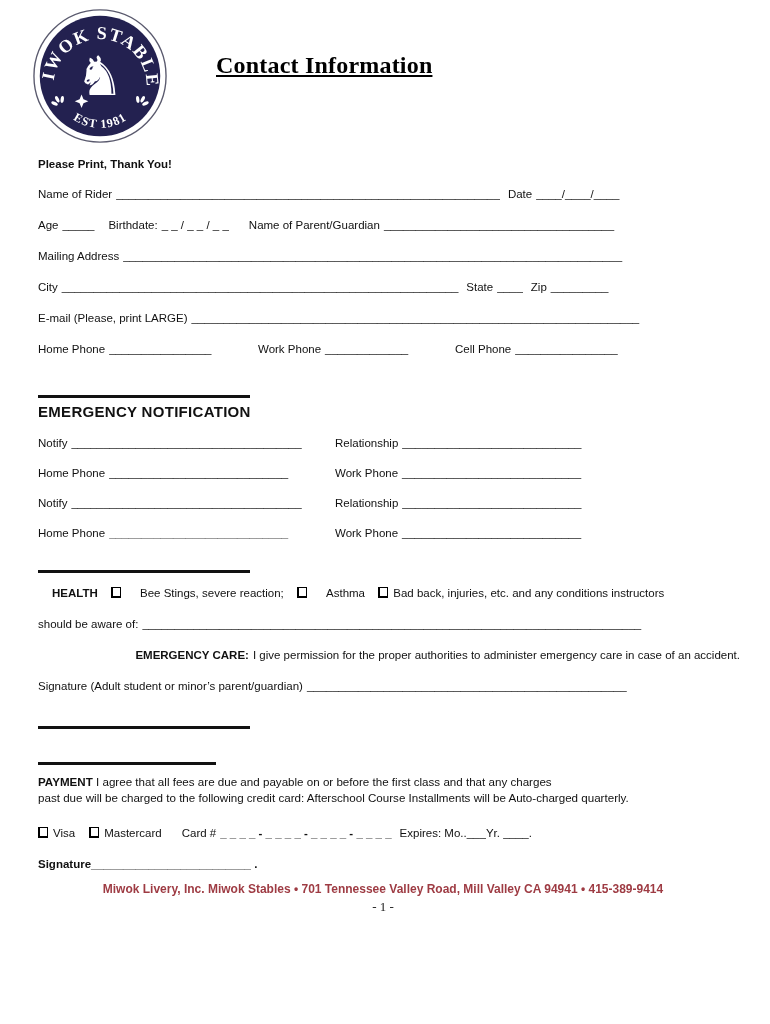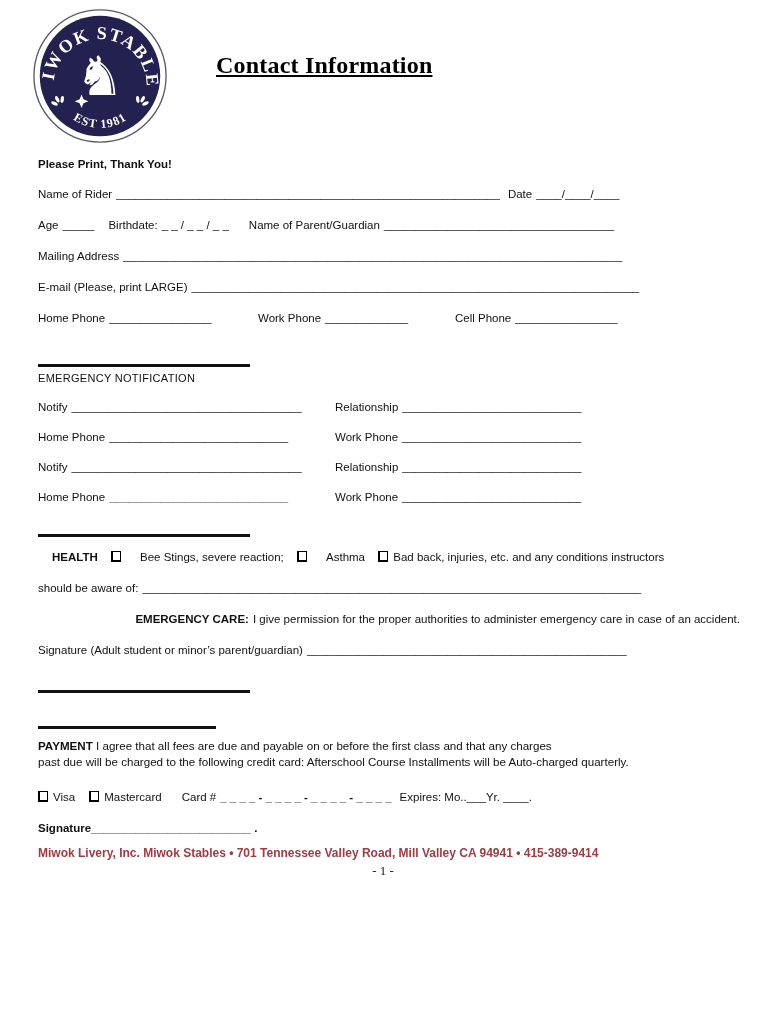--- a/index.html
+++ b/index.html
@@ -18,21 +18,21 @@
   .intro{font-weight:bold;margin-top:14px;}
   .frow{margin-top:18px;line-height:13px;white-space:nowrap;}
   .lbl{margin-right:4px;}
   .u{letter-spacing:0;color:#111;}
   .b{font-weight:bold;}
   .rule{height:3px;background:#111;}
   .rule1{width:212px;margin-top:39px;}
   .rule2{width:212px;margin-top:30px;}
   .rule3{width:212px;margin-top:33px;}
   .rule4{width:178px;margin-top:33px;}
-  .sechead{font-weight:normal;font-size:11px;margin-top:5px;letter-spacing:.3px;}
+  .sechead{font-weight:bold;font-size:15px;margin-top:5px;letter-spacing:.3px;}
   .erow{display:flex;margin-top:17px;line-height:13px;white-space:nowrap;}
   .ecol1{width:297px;flex:0 0 auto;}
   .phones{display:flex;}
   .pcol1{width:220px;flex:0 0 auto;}
   .pcol2{width:197px;flex:0 0 auto;}
   .cb{
     display:inline-block;width:7px;height:8px;vertical-align:-1px;
     border:1px solid #000;border-left-width:2px;border-bottom-width:2px;
     margin-right:5px;
   }
@@ -44,21 +44,21 @@
   .healthrow{margin-top:14px;line-height:13px;white-space:nowrap;}
   .hitem{margin-right:10px;padding-left:14px;}
   .pubpara{
     margin-top:12px;font-size:12.6px;line-height:19px;color:#222;
     width:700px;
   }
   .paypara{margin-top:9px;font-size:11.6px;line-height:16px;width:700px;}
   .cardrow{margin-top:21px;white-space:nowrap;}
   .sigrow{margin-top:19px;font-weight:bold;}
   .footer{
-    margin-top:12px;font-weight:bold;font-size:12px;
+    margin-top:12px;text-align:center;font-weight:bold;font-size:12px;
     width:690px;
   }
   .pagenum{
     text-align:center;width:690px;margin-top:3px;
     font-family:"Liberation Serif",serif;font-size:13px;color:#222;
   }
   .sp8{display:inline-block;width:8px;}
   .sp14{display:inline-block;width:14px;}
   .sp20{display:inline-block;width:20px;}
 </style>
@@ -102,20 +102,23 @@
   </div>
 
   <div class="frow">
     <span class="lbl">Age</span><span class="u">_____</span><span class="sp14"></span><span class="lbl">Birthdate:</span><span class="u">_ _ / _ _  / _ _</span><span class="sp20"></span><span class="lbl">Name of Parent/Guardian</span><span class="u">____________________________________</span>
   </div>
 
   <div class="frow">
     <span class="lbl">Mailing Address</span><span class="u">______________________________________________________________________________</span>
   </div>
 
+  <div class="frow">
+    <span class="lbl">City</span><span class="u">______________________________________________________________</span><span class="sp8"></span><span class="lbl">State</span><span class="u">____</span><span class="sp8"></span><span class="lbl">Zip</span><span class="u">_________</span>
+  </div>
 
   <div class="frow">
     <span class="lbl">E-mail (Please, print LARGE)</span><span class="u">______________________________________________________________________</span>
   </div>
 
   <div class="frow phones">
     <span class="pcol1"><span class="lbl">Home Phone</span><span class="u">________________</span></span>
     <span class="pcol2"><span class="lbl">Work  Phone</span><span class="u">_____________</span></span>
     <span><span class="lbl">Cell Phone</span><span class="u">________________</span></span>
   </div>

